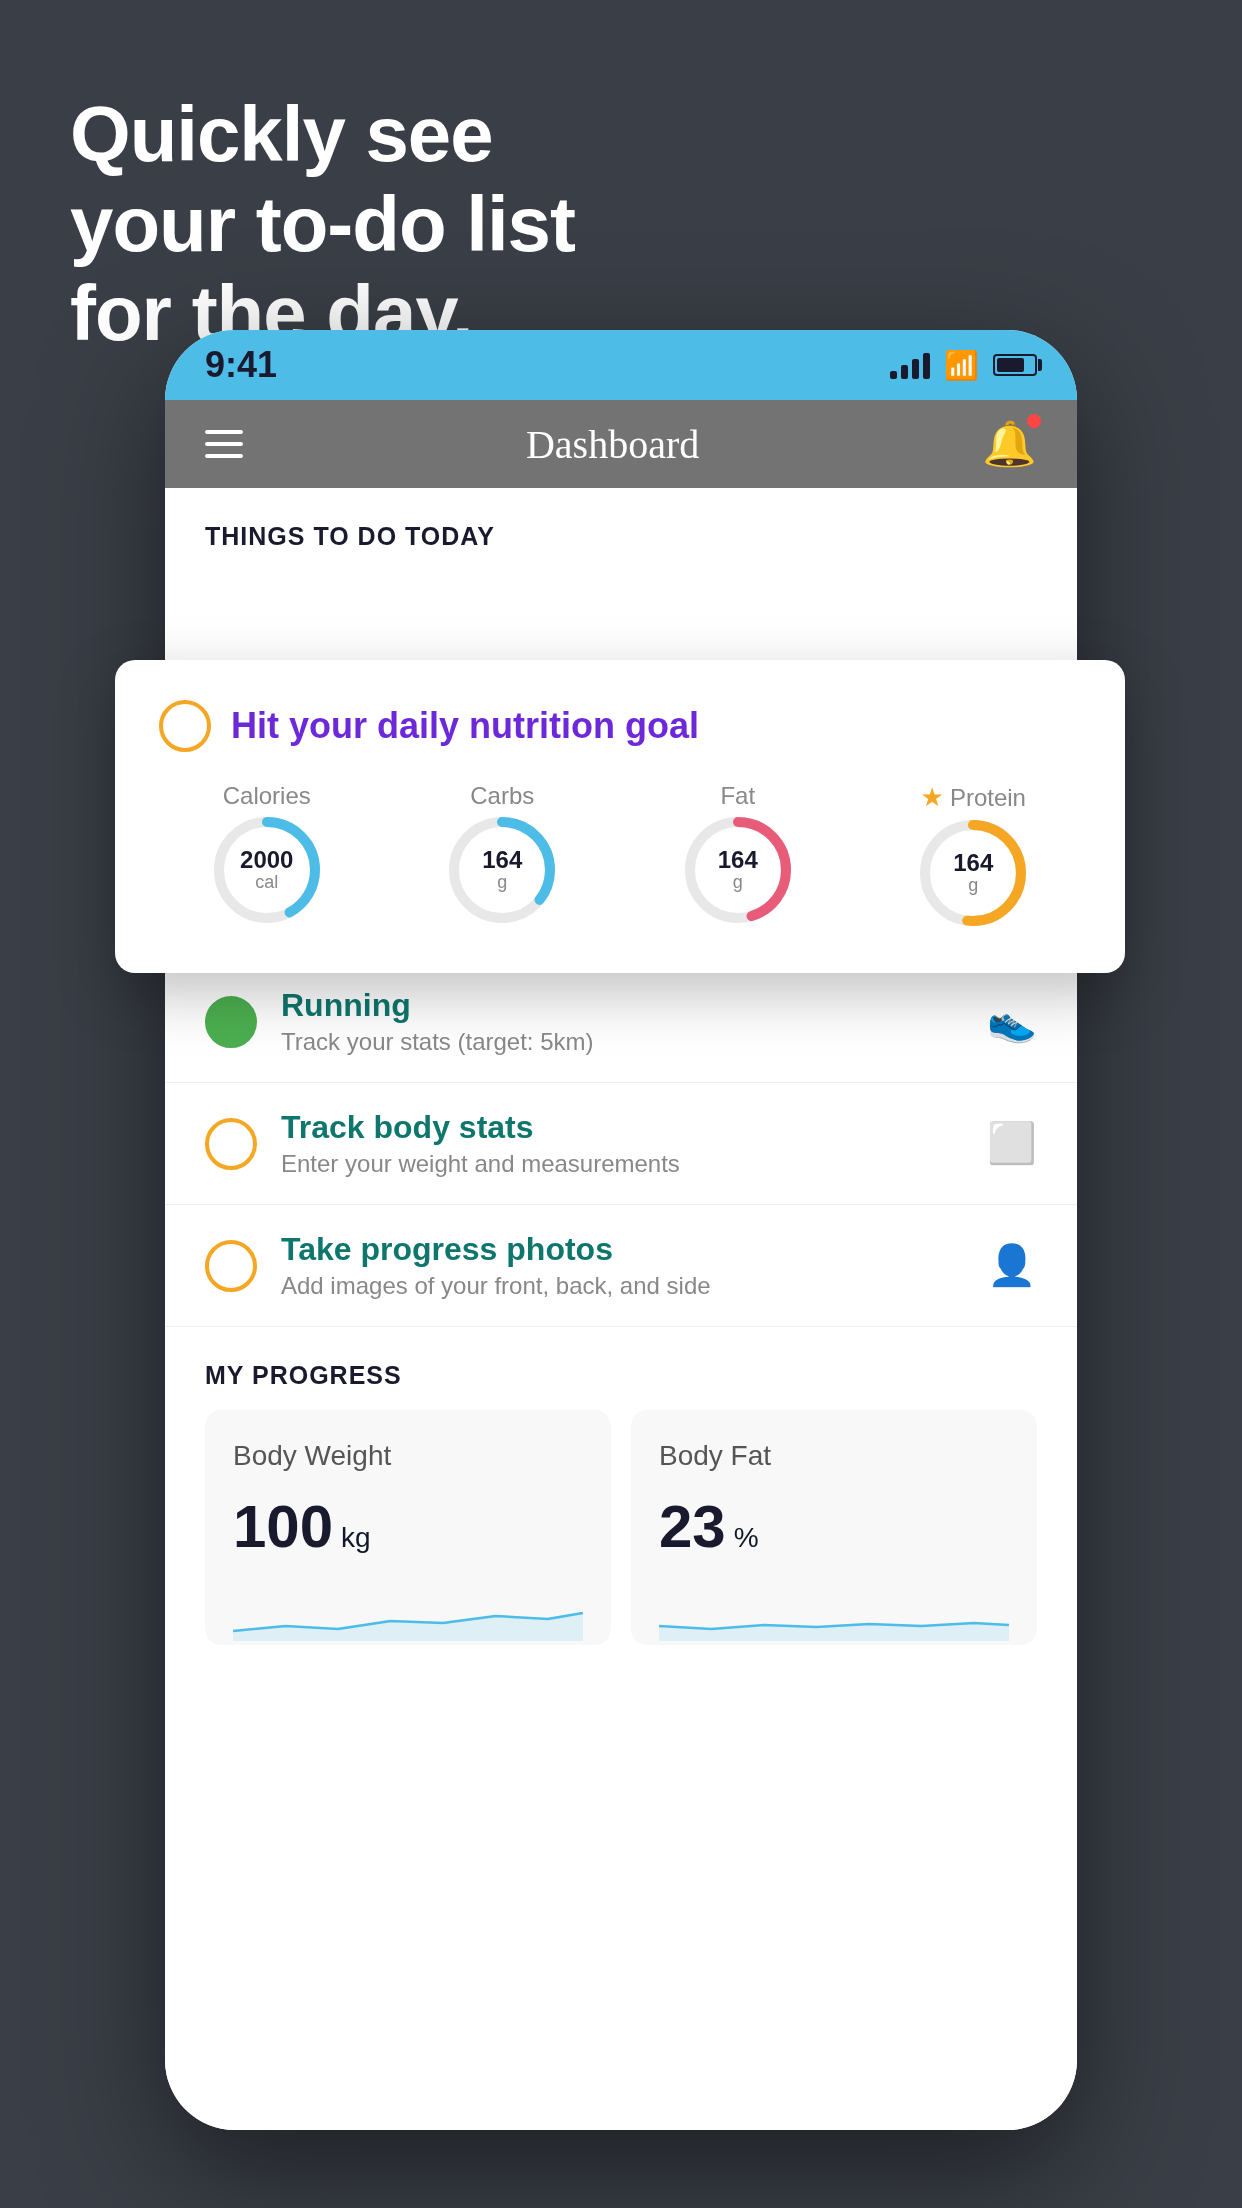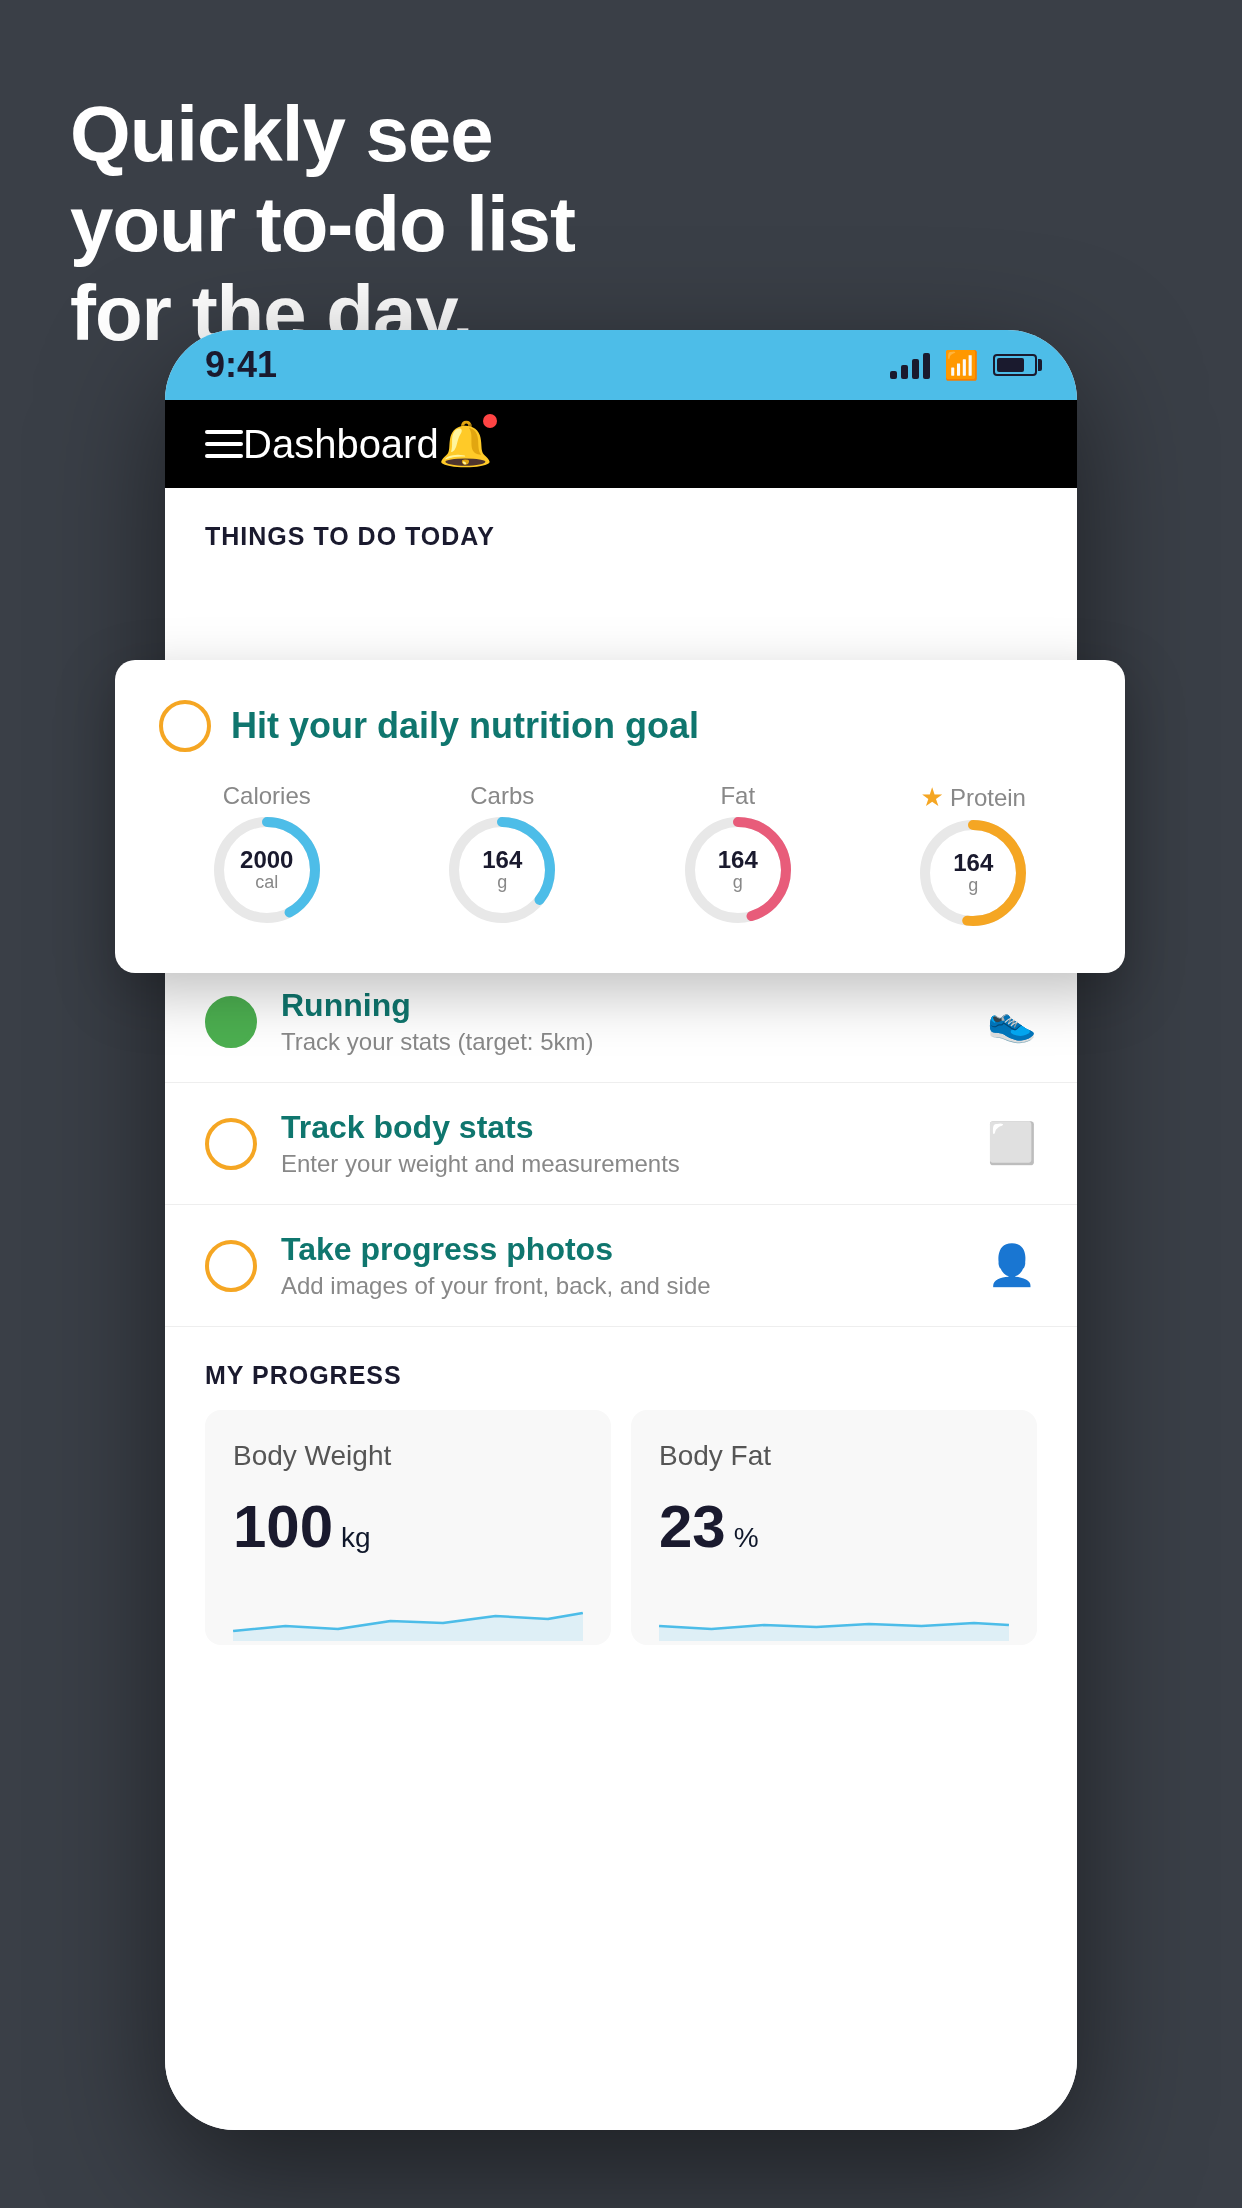--- a/index.html
+++ b/index.html
@@ -103,25 +103,27 @@
 
     .battery-fill {
       height: 100%;
       width: 75%;
       background: #1a1a2e;
       border-radius: 2px;
     }
 
     
     .nav-bar {
-      background: #000000;
+      background: #737373;
       height: 88px;
       display: flex;
       align-items: center;
+      justify-content: space-between;
       padding: 0 40px;
+      font-family: Liberation Serif, serif;
     }
 
     .hamburger-icon {
       display: flex;
       flex-direction: column;
       gap: 8px;
       cursor: pointer;
     }
 
     .hamburger-line {
@@ -201,21 +203,21 @@
       border: 4px solid;
       flex-shrink: 0;
     }
 
     .circle-checkbox.yellow { border-color: #f5a623; }
     .circle-checkbox.green { border-color: #4caf50; background: #4caf50; }
 
     .card-title {
       font-size: 36px;
       font-weight: 600;
-      color: #0f766e;
+      color: #6d28d9;
     }
 
     .nutrition-grid {
       display: grid;
       grid-template-columns: repeat(4, 1fr);
       gap: 20px;
     }
 
     .nutrition-item {
       display: flex;

